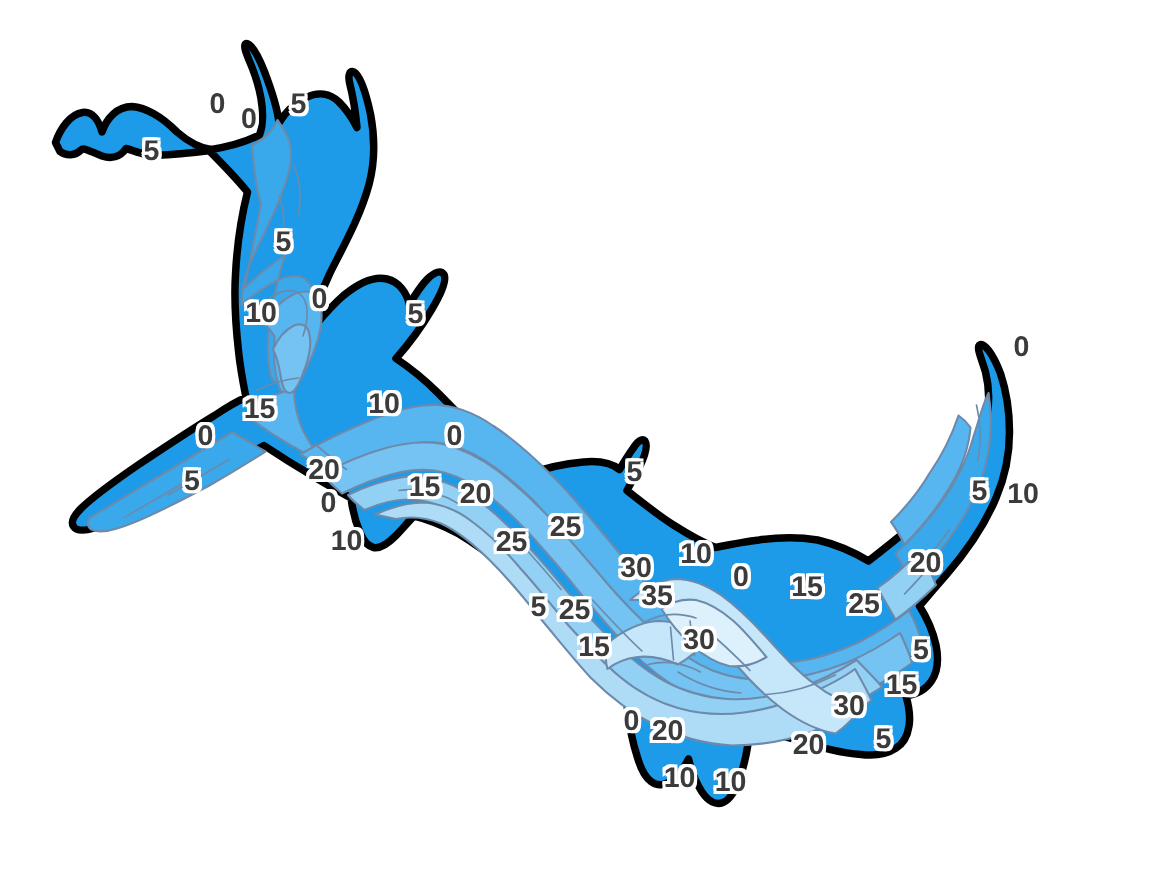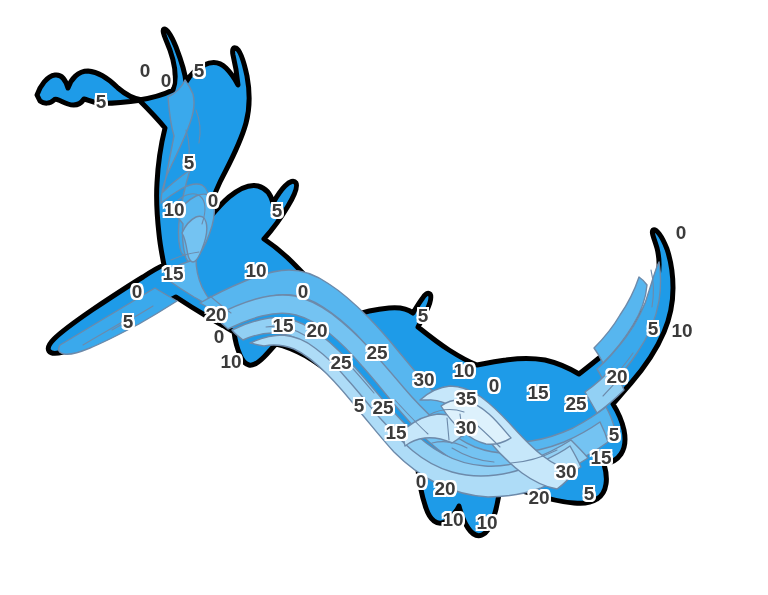--- a/index.html
+++ b/index.html
@@ -423,21 +423,21 @@
       <div class="depth-label" style="left: 219px; top: 336px;">0</div>
       <div class="depth-label" style="left: 231px; top: 361px;">10</div>
       <div class="depth-label" style="left: 283px; top: 325px;">15</div>
       <div class="depth-label" style="left: 317px; top: 330px;">20</div>
       <div class="depth-label" style="left: 423px; top: 315px;">5</div>
       <div class="depth-label" style="left: 341px; top: 362px;">25</div>
       <div class="depth-label" style="left: 377px; top: 352px;">25</div>
       <div class="depth-label" style="left: 424px; top: 379px;">30</div>
       <div class="depth-label" style="left: 464px; top: 370px;">10</div>
       <div class="depth-label" style="left: 494px; top: 385px;">0</div>
-      <div class="depth-label" style="left: 466px; top: 398px;">35</div>
+      <div class="depth-label" style="left: 438px; top: 398px;">35</div>
       <div class="depth-label" style="left: 466px; top: 427px;">30</div>
       <div class="depth-label" style="left: 359px; top: 405px;">5</div>
       <div class="depth-label" style="left: 383px; top: 407px;">25</div>
       <div class="depth-label" style="left: 396px; top: 432px;">15</div>
       <div class="depth-label" style="left: 538px; top: 392px;">15</div>
       <div class="depth-label" style="left: 576px; top: 403px;">25</div>
       <div class="depth-label" style="left: 617px; top: 376px;">20</div>
       <div class="depth-label" style="left: 653px; top: 328px;">5</div>
       <div class="depth-label" style="left: 682px; top: 330px;">10</div>
       <div class="depth-label" style="left: 681px; top: 232px;">0</div>

